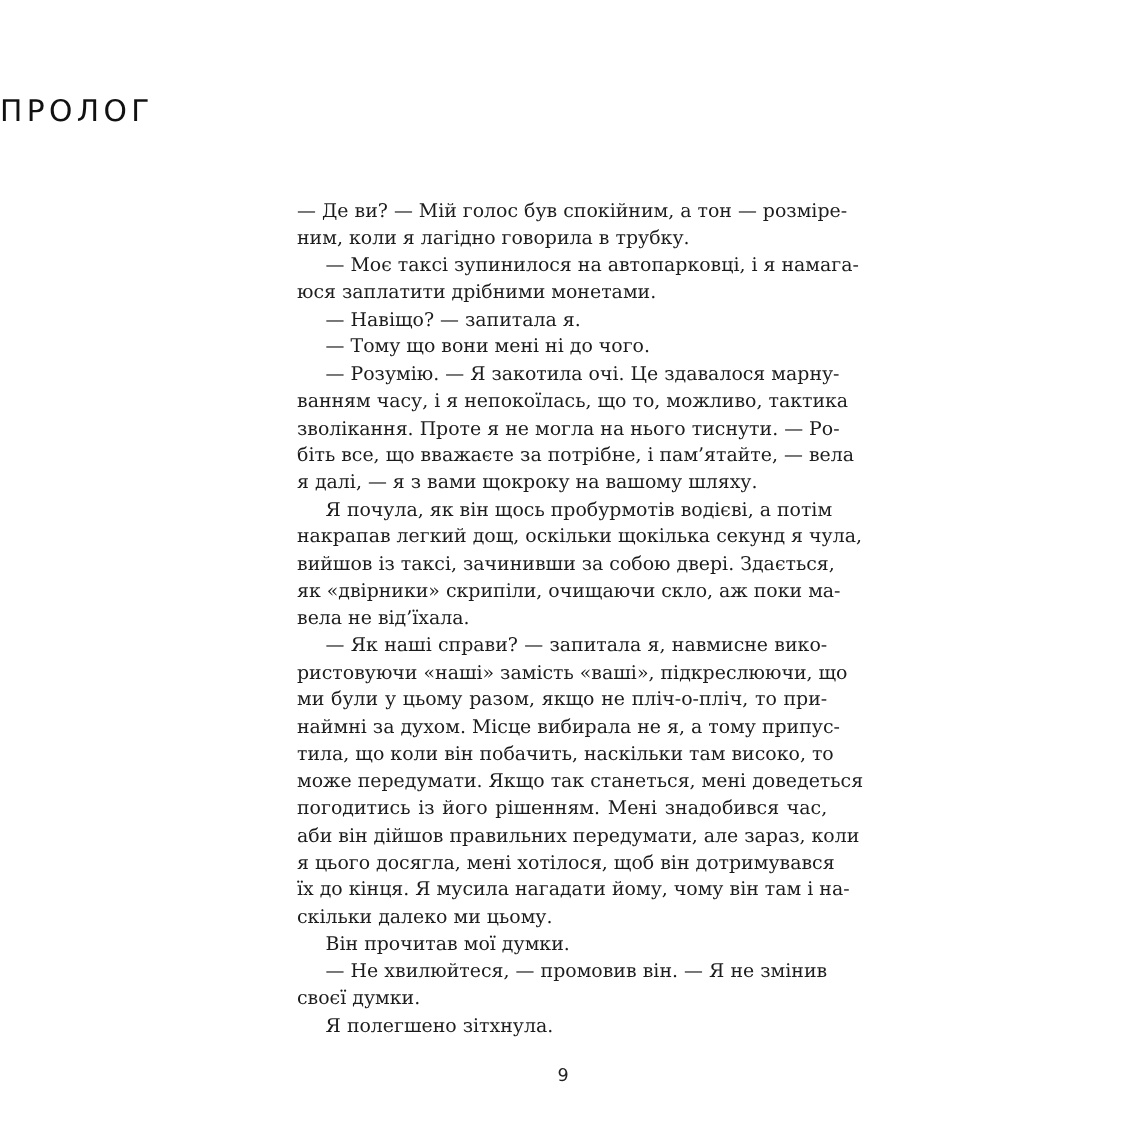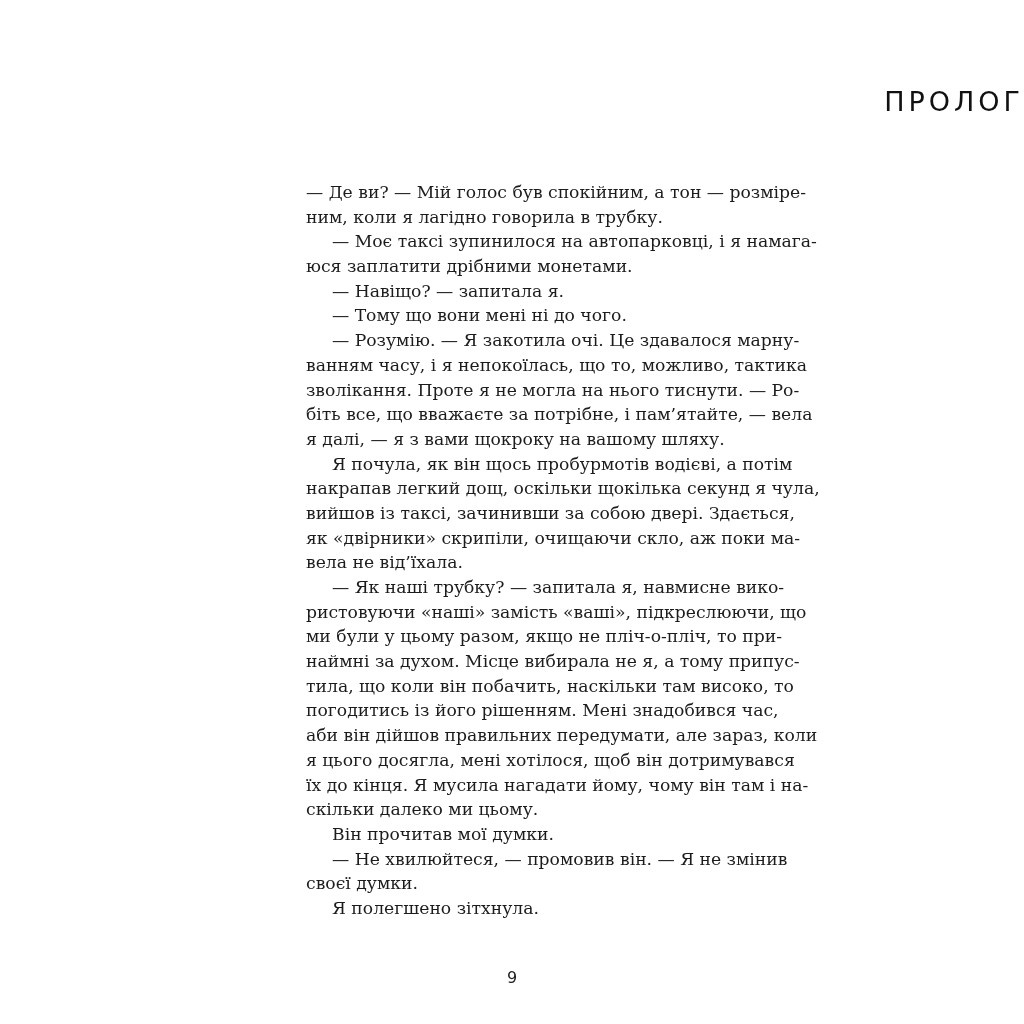--- a/index.html
+++ b/index.html
@@ -18,42 +18,41 @@
       position: absolute;
       left: 0; top: 0;
       width: 1024px; height: 1024px;
       background: #ffffff;
     }
     .chapter-title {
       position: absolute;
       top: 86px;
       left: 0;
       width: 1024px;
-      text-align: right;
+      text-align: left;
       font-family: "DejaVu Sans", "Liberation Sans", sans-serif;
       font-size: 27px;
       font-weight: 500;
       letter-spacing: 4px;
       color: #111111;
     }
     .body-text {
       position: absolute;
       top: 180px;
       left: 270px;
       width: 482px;
       font-family: "DejaVu Serif", "Liberation Serif", serif;
       font-size: 17.2px;
       line-height: 24.7px;
       color: #1c1c1c;
     }
     .line {
       display: block;
       white-space: nowrap;
       height: 24.7px;
-      margin-left: 36px;
     }
     .line.justify {
       text-align: justify;
       text-align-last: justify;
     }
     .line.indent {
       padding-left: 26px;
     }
     .page-number {
       position: absolute;
@@ -82,25 +81,26 @@
     <span class="line indent justify">— Розумію. — Я закотила очі. Це здавалося марну-</span>
     <span class="line justify">ванням часу, і я непокоїлась, що то, можливо, тактика</span>
     <span class="line justify">зволікання. Проте я не могла на нього тиснути. — Ро-</span>
     <span class="line justify">біть все, що вважаєте за потрібне, і пам’ятайте, — вела</span>
     <span class="line">я далі, — я з вами щокроку на вашому шляху.</span>
     <span class="line indent justify">Я почула, як він щось пробурмотів водієві, а потім</span>
     <span class="line justify">накрапав легкий дощ, оскільки щокілька секунд я чула,</span>
     <span class="line justify">вийшов із таксі, зачинивши за собою двері. Здається,</span>
     <span class="line justify">як «двірники» скрипіли, очищаючи скло, аж поки ма-</span>
     <span class="line">вела не від’їхала.</span>
-    <span class="line indent justify">— Як наші трубку? — запитала я, навмисне вико-</span>
+    <span class="line indent justify">— Як наші справи? — запитала я, навмисне вико-</span>
     <span class="line justify">ристовуючи «наші» замість «ваші», підкреслюючи, що</span>
     <span class="line justify">ми були у цьому разом, якщо не пліч-о-пліч, то при-</span>
     <span class="line justify">наймні за духом. Місце вибирала не я, а тому припус-</span>
     <span class="line justify">тила, що коли він побачить, наскільки там високо, то</span>
+    <span class="line justify">може передумати. Якщо так станеться, мені доведеться</span>
     <span class="line justify">погодитись із його рішенням. Мені знадобився час,</span>
     <span class="line justify">аби він дійшов правильних передумати, але зараз, коли</span>
     <span class="line justify">я цього досягла, мені хотілося, щоб він дотримувався</span>
     <span class="line justify">їх до кінця. Я мусила нагадати йому, чому він там і на-</span>
     <span class="line">скільки далеко ми цьому.</span>
     <span class="line indent">Він прочитав мої думки.</span>
     <span class="line indent justify">— Не хвилюйтеся, — промовив він. — Я не змінив</span>
     <span class="line">своєї думки.</span>
     <span class="line indent">Я полегшено зітхнула.</span>
   </div>

